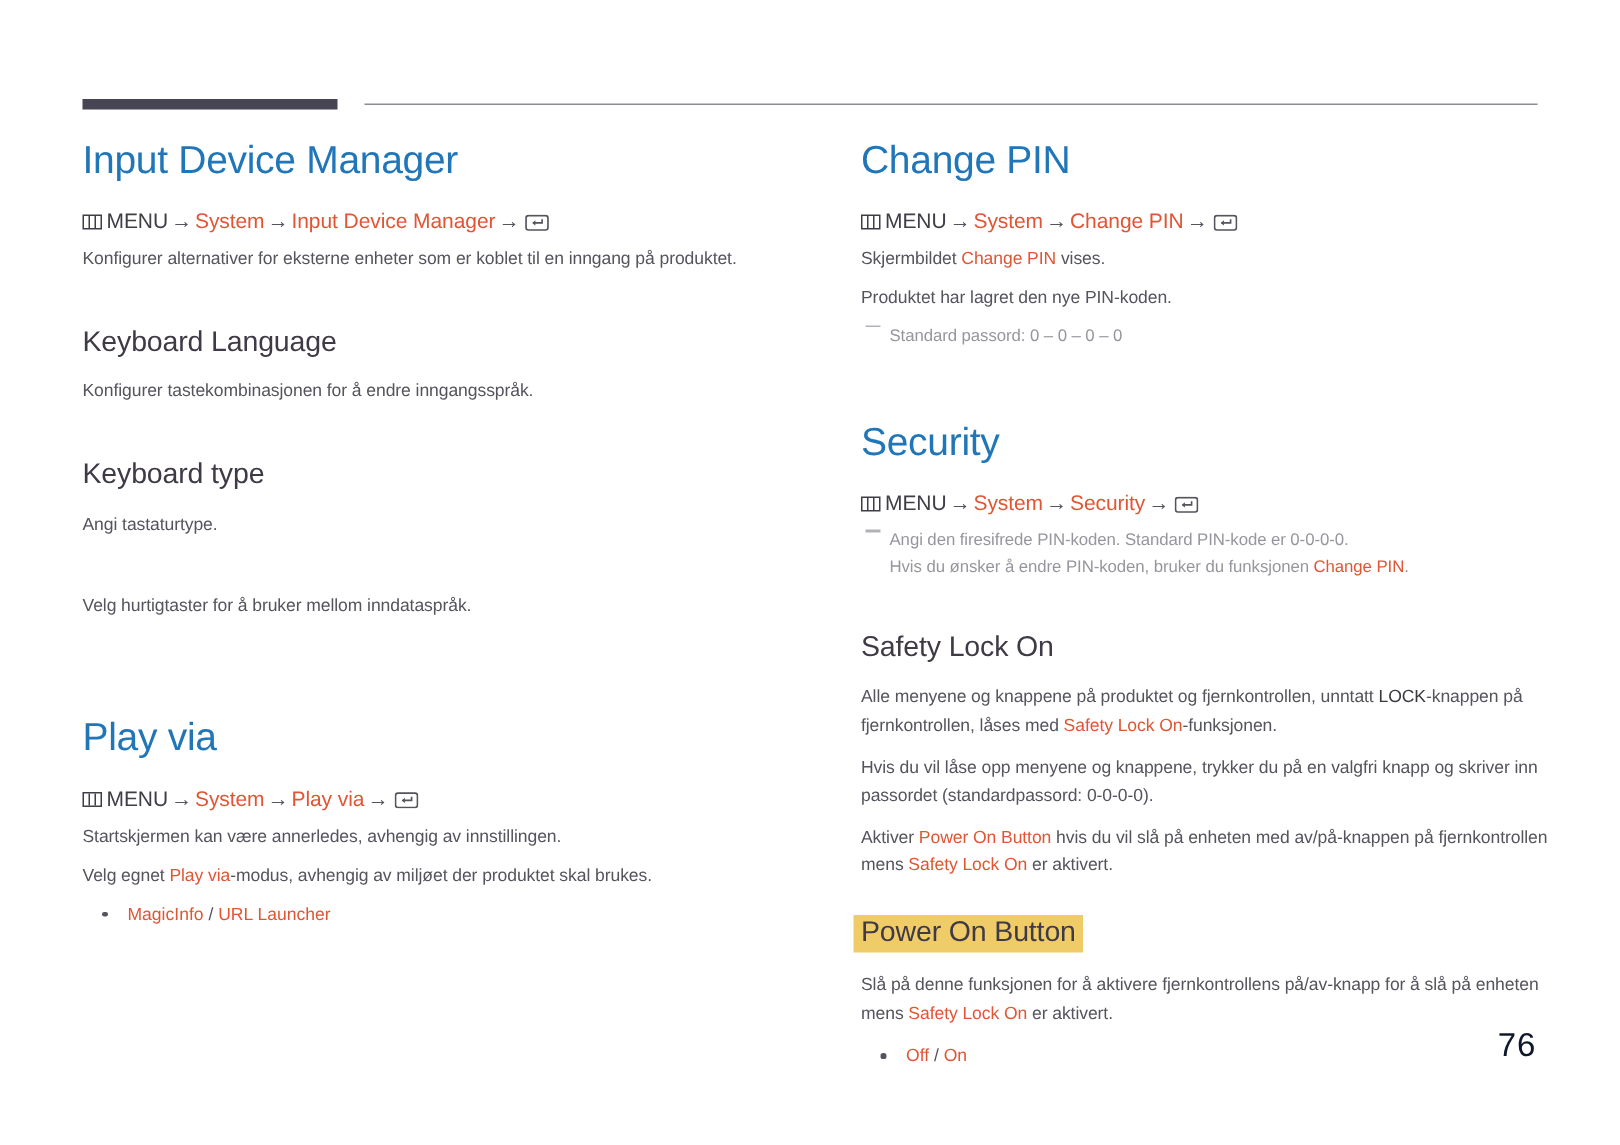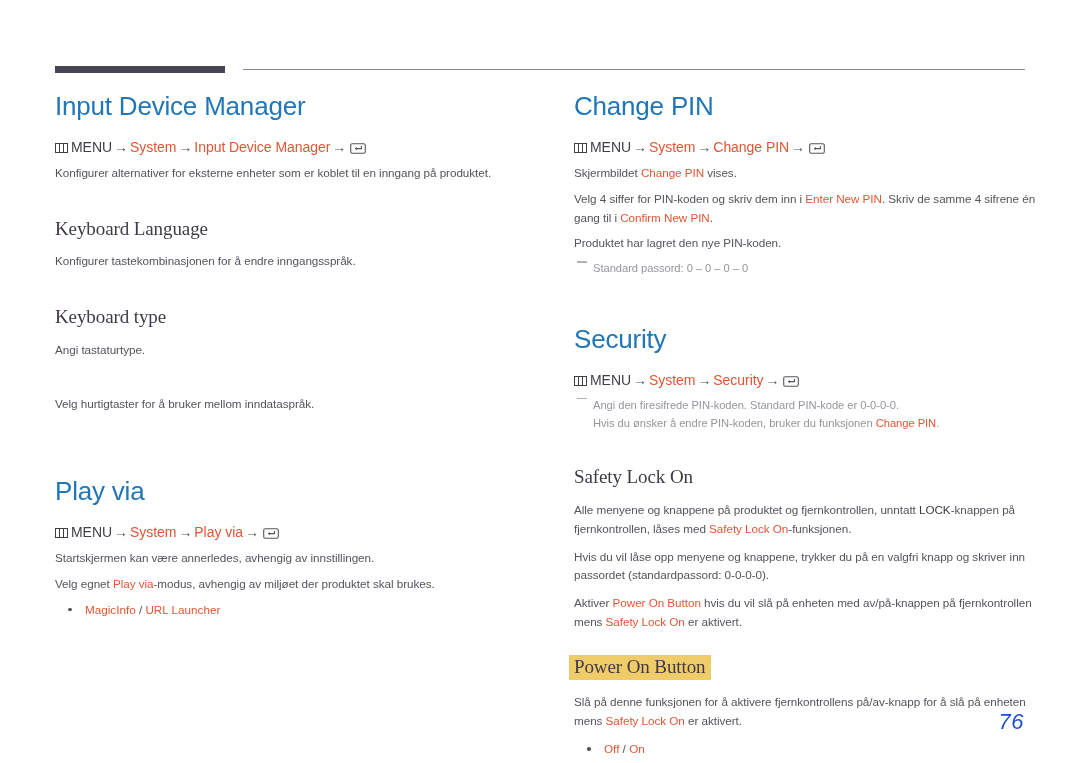--- a/index.html
+++ b/index.html
@@ -64,21 +64,20 @@
     letter-spacing: -0.2px;
     line-height: 1.1;
   }
   h2.sub-title {
     font-size: 19px;
     font-weight: normal;
     color: #3f3a46;
     margin: 0 0 13px 0;
     letter-spacing: -0.1px;
     line-height: 1.15;
-    font-family: Liberation Serif, serif;
   }
   h2.sub-title.hl {
     display: inline-block;
     background: #f0cc69;
     color: #3f3a46;
     padding: 1px 5px 2px 5px;
     margin-left: -5px;
   }
 
   p.body {
@@ -180,25 +179,24 @@
 
   
   .gap-sm { height: 14px; }
   .gap-md { height: 26px; }
   .gap-lg { height: 40px; }
 
   
   .page-number {
     position: absolute;
     right: 56px;
-    top: 709px;
+    top: 684px;
     font-size: 22px;
-    color: #1d4ed8;
+    color: #0f172a;
     letter-spacing: 0.5px;
-    font-style: italic;
   }
 </style>
 </head>
 <body>
 
 <div class="page">
 
   <div class="header-rule">
     <div class="bar-thick"></div>
     <div class="bar-thin"></div>
@@ -262,21 +260,20 @@
     <div class="path">
       <span class="icon-menu"></span><span>MENU</span><span class="arrow">→</span><span class="orange">System</span><span class="arrow">→</span><span class="orange">Change PIN</span><span class="arrow">→</span><span class="icon-enter"><svg width="16" height="11" viewBox="0 0 16 11">
             <rect x="0.7" y="0.7" width="14.6" height="9.6" rx="1.6" ry="1.6" fill="none" stroke="#55535c" stroke-width="1.1"></rect>
             <path d="M11.4 3.1 V5.6 H5.4" fill="none" stroke="#55535c" stroke-width="1.1"></path>
             <path d="M6.9 3.9 L4.8 5.6 L6.9 7.3 Z" fill="#55535c"></path>
           </svg></span>
     </div>
 
     <p class="body tight"><span>Skjermbildet </span><span class="orange">Change PIN</span><span> vises.</span></p>
 
-    <p class="body tight"><span>Velg 4 siffer for PIN-koden og skriv dem inn i </span><span class="orange">Enter New PIN</span><span>. Skriv de samme 4 sifrene én gang til i </span><span class="orange">Confirm New PIN</span><span>.</span></p>
 
     <p class="body tight">Produktet har lagret den nye PIN-koden.</p>
 
     <div class="note">
       <span class="dash"></span><span>Standard passord: 0 – 0 – 0 – 0</span>
     </div>
 
     <div class="gap-md"></div>
     <div class="gap-sm"></div>
 

